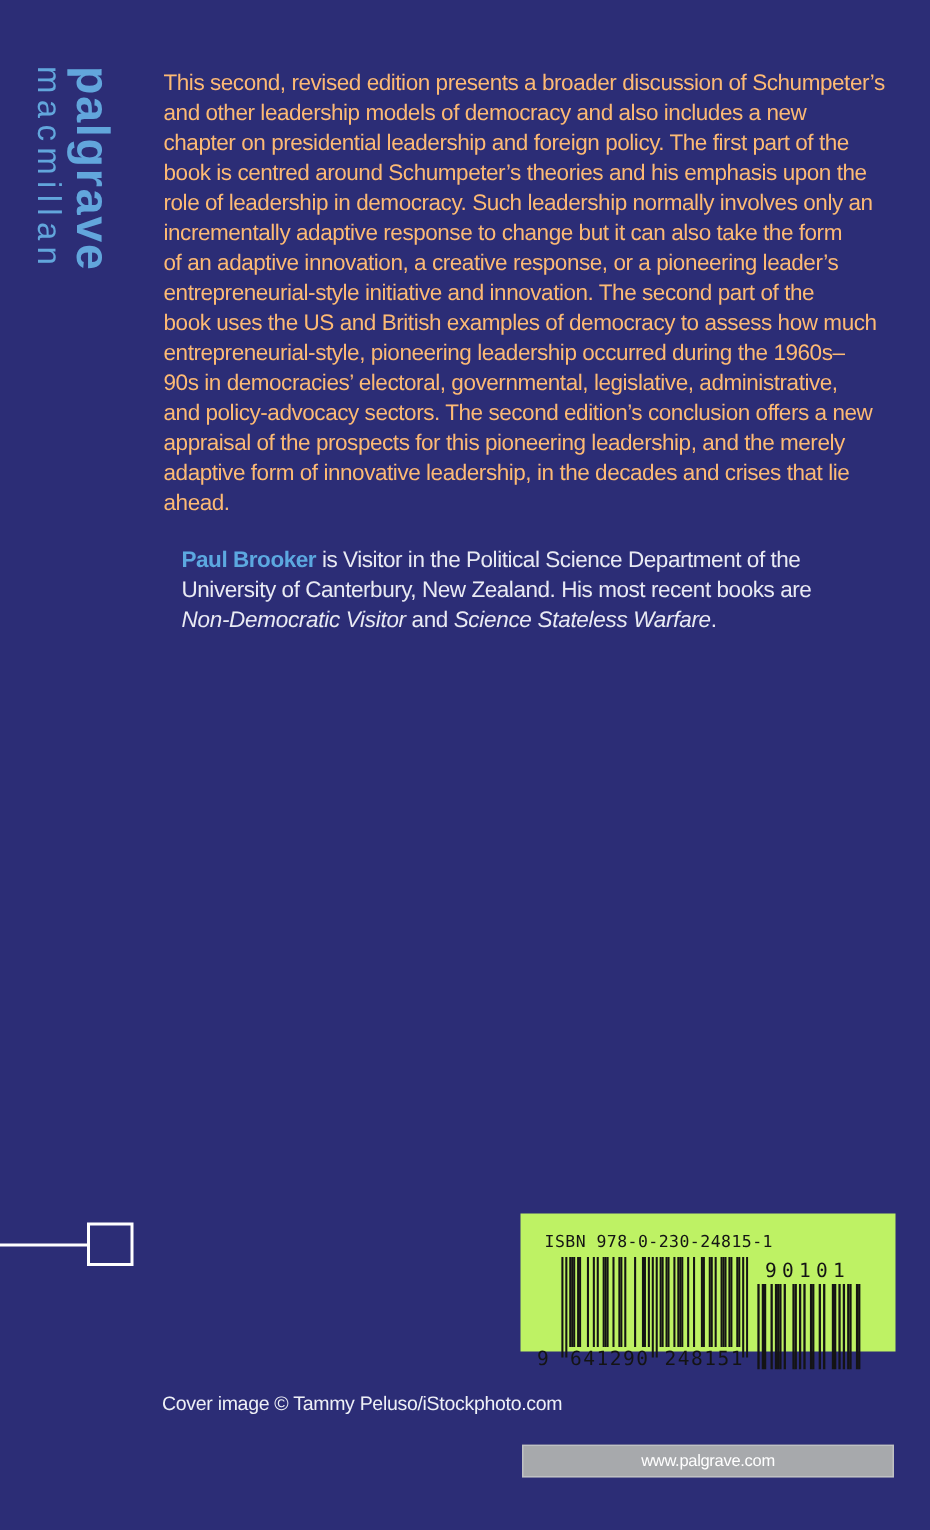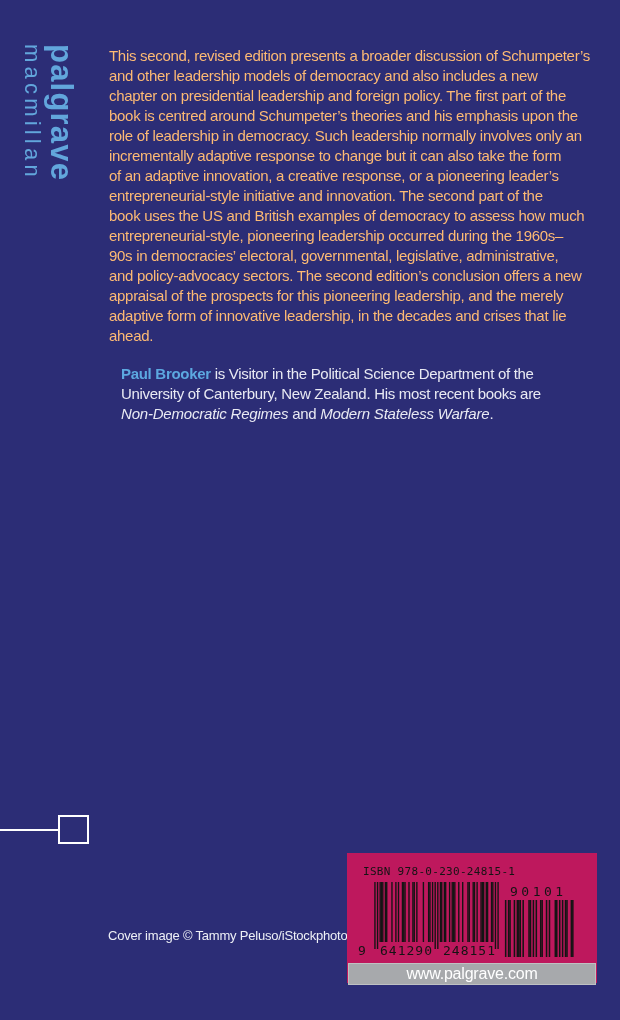--- a/index.html
+++ b/index.html
@@ -28,42 +28,42 @@
     white-space:pre; margin:12px;
   }
   .author .name { color:#5ca8e0; font-weight:bold; }
   .author i { letter-spacing:-0.2px; }
   
   .mark-line { position:absolute; left:0; top:829px; width:58px; height:2px; background:#ffffff; }
   .mark-square { position:absolute; left:58px; top:815px; width:27px; height:25px; border:2.5px solid #ffffff; }
   
   .credit { position:absolute; left:108px; top:928px; color:#eef0f6; font-size:13px; letter-spacing:-0.2px; }
   
-  .barcode-panel { position:absolute; left:347px; top:809px; width:250px; height:130px; background:#be185d;margin-top:44px; }
+  .barcode-panel { position:absolute; left:347px; top:809px; width:250px; height:92px; background:#bef264; }
   .isbn {
     position:absolute; left:16px; top:12px; color:#141414;
     font-family:"DejaVu Sans Mono", monospace; font-size:11px; letter-spacing:0.3px;
   }
   .ean-svg { position:absolute; left:27px; top:29px; }
   .addon-svg { position:absolute; left:156px; top:47px; }
   .ean-digits {
     position:absolute; color:#141414;
     font-family:"DejaVu Sans Mono", monospace; font-size:13px;
   }
   .d-lead  { left:11px; top:90px; }
   .d-left  { left:33px; top:90px; letter-spacing:1px; }
   .d-right { left:96px; top:90px; letter-spacing:1px; }
   .d-addon { left:163px; top:31px; letter-spacing:3.5px; }
   
   .footer-bar {
     position:absolute; left:348px; top:963px; width:248px; height:22px;
     background:#a7a9ac; box-shadow:inset 0 0 0 1px rgba(255,255,255,0.28);
     display:flex; align-items:center; justify-content:center;
   }
-  .footer-bar span { color:#ffffff; font-size:16px; letter-spacing:-0.2px; }
+  .footer-bar span { color:#ffffff; font-size:11px; letter-spacing:-0.2px; }
 </style>
 </head>
 <body>
 
 <div class="logo">
   <div class="w1">palgrave</div>
   <div class="w2">macmillan</div>
 </div>
 
 <p class="blurb">This second, revised edition presents a broader discussion of Schumpeter’s
@@ -77,21 +77,21 @@
 book uses the US and British examples of democracy to assess how much
 entrepreneurial-style, pioneering leadership occurred during the 1960s–
 90s in democracies’ electoral, governmental, legislative, administrative,
 and policy-advocacy sectors. The second edition’s conclusion offers a new
 appraisal of the prospects for this pioneering leadership, and the merely
 adaptive form of innovative leadership, in the decades and crises that lie
 ahead.</p>
 
 <p class="author"><span class="name">Paul Brooker</span><span> is Visitor in the Political Science Department of the
 University of Canterbury, New Zealand. His most recent books are
-</span><i>Non-Democratic Regimes</i><span> and </span><i>Modern Stateless Warfare</i><span>.</span></p>
+</span><i>Non-Democratic Visitor</i><span> and </span><i>Science Stateless Warfare</i><span>.</span></p>
 
 <div class="mark-line"></div>
 <div class="mark-square"></div>
 
 <div class="credit">Cover image © Tammy Peluso/iStockphoto.com</div>
 
 <div class="barcode-panel">
   <div class="isbn">ISBN 978-0-230-24815-1</div>
   <svg class="ean-svg" width="125" height="68" viewBox="0 0 124.5 68">
       <rect x="0.00" y="0" width="1.37" height="67" fill="#141414"></rect>

